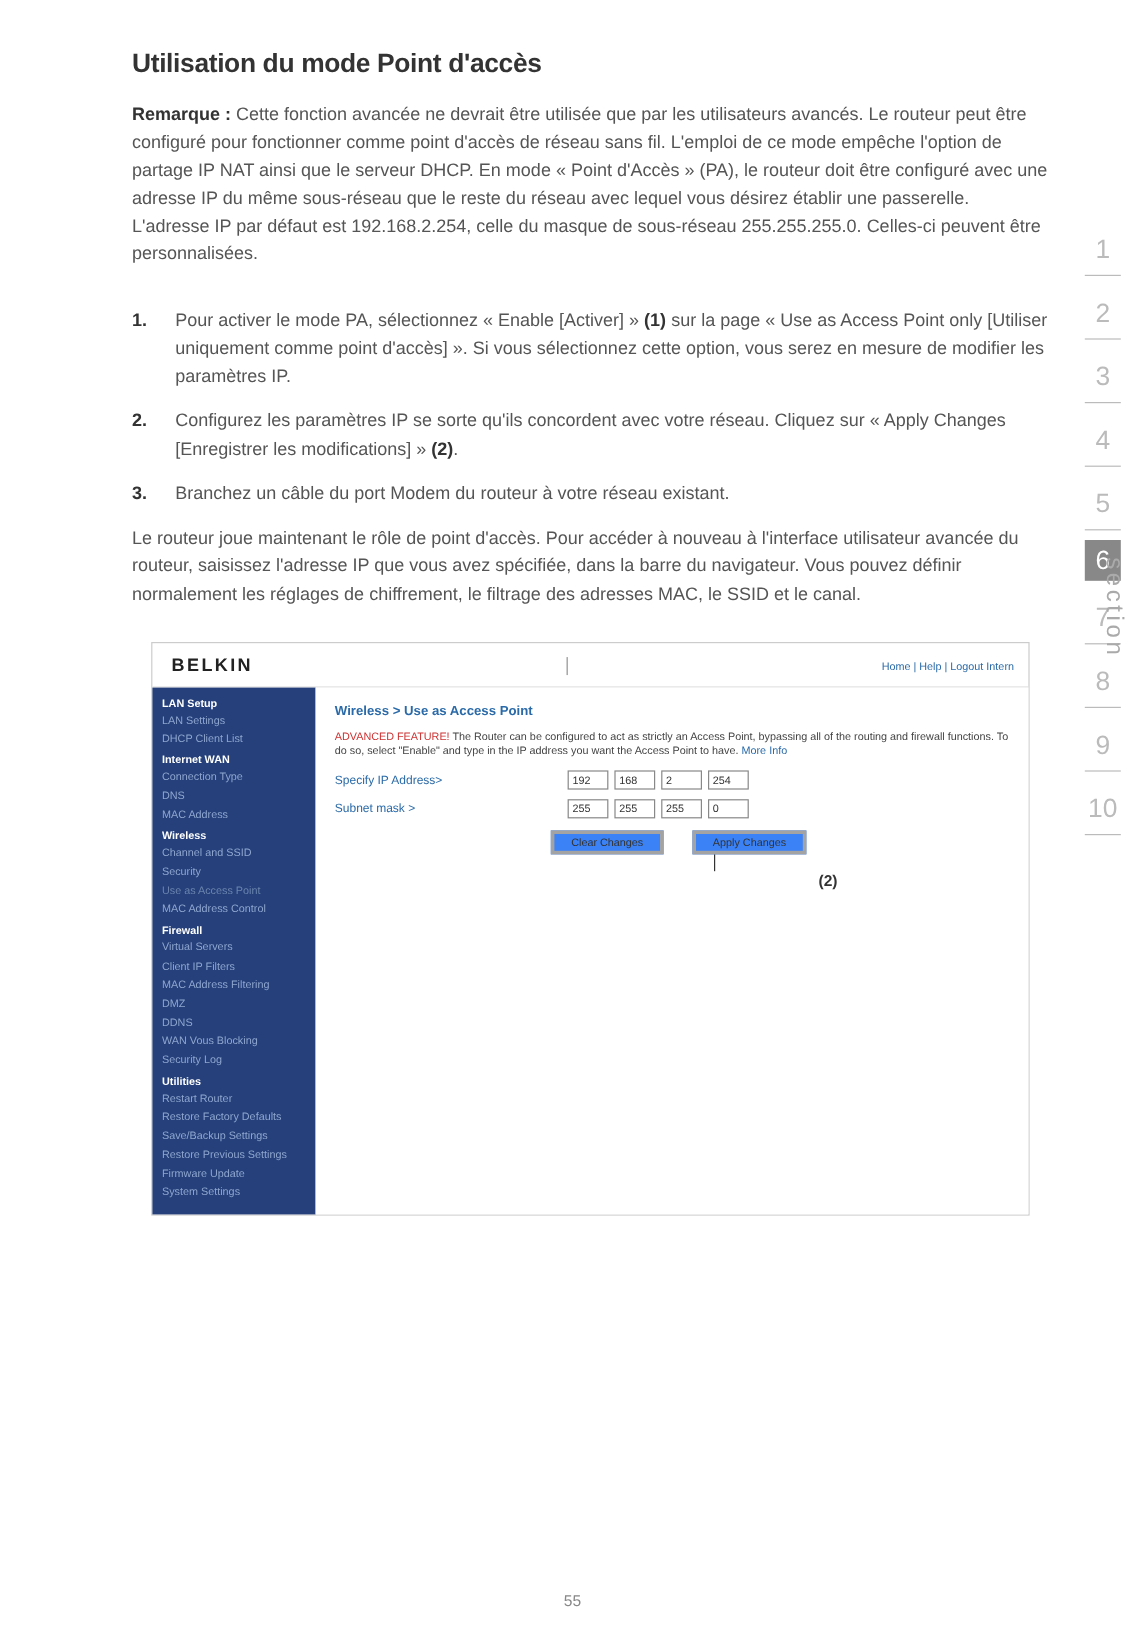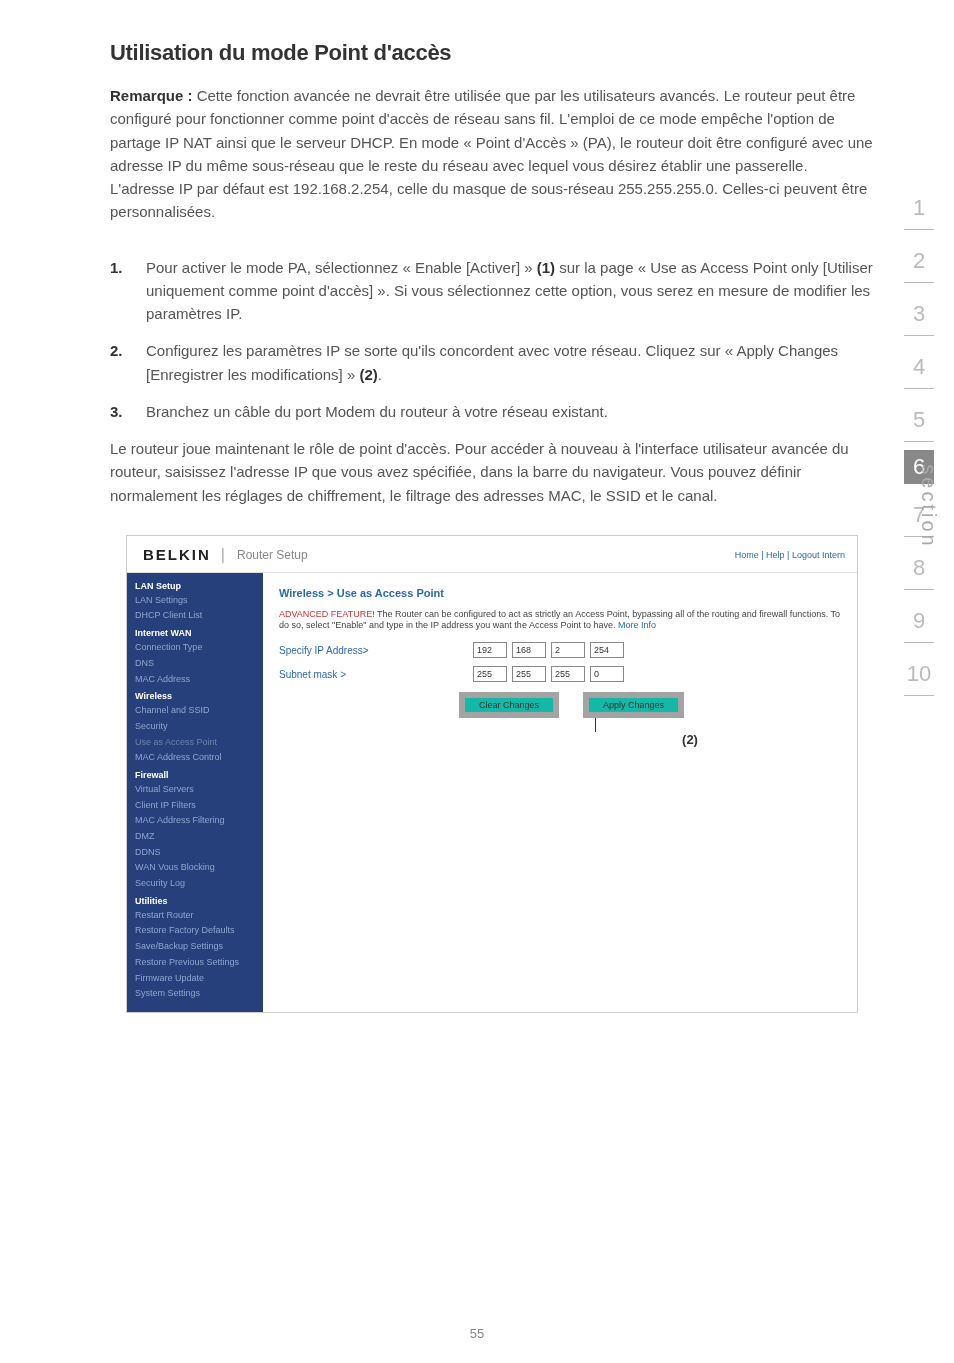--- a/index.html
+++ b/index.html
@@ -226,22 +226,22 @@
     display: inline-flex;
     align-items: center;
   }
   .rs-btns {
     margin-top: 10px;
     margin-left: 180px;
     display: flex;
     gap: 24px;
   }
   .rs-btn {
-    border: 6px solid #a3a3a3;
-    background: #14b8a6;
+    border: 3px solid #a3a3a3;
+    background: #3b82f6;
     font-size: 9px;
     padding: 2px 14px;
   }
   .rs-callout2 {
     text-align: center;
     margin-left: 260px;
     margin-top: 18px;
     font-weight: bold;
     font-size: 13px;
     color: #333;
@@ -296,21 +296,20 @@
       </span>
     </li>
   </ol>
 
   <p class="closing">Le routeur joue maintenant le rôle de point d'accès. Pour accéder à nouveau à l'interface utilisateur avancée du routeur, saisissez l'adresse IP que vous avez spécifiée, dans la barre du navigateur. Vous pouvez définir normalement les réglages de chiffrement, le filtrage des adresses MAC, le SSID et le canal.</p>
 
   <div class="router-shot">
     <div class="rs-head">
       <span class="brand">BELKIN</span>
       <span class="divider">|</span>
-      <span class="rsetup">Router Setup</span>
       <span class="toplinks">Home | Help | Logout   Intern</span>
     </div>
     <div class="rs-body">
       <div class="rs-side">
         <div class="grp-title">LAN Setup</div>
         <div class="grp-item">LAN Settings</div>
         <div class="grp-item">DHCP Client List</div>
 
         <div class="grp-title">Internet WAN</div>
         <div class="grp-item">Connection Type</div>

